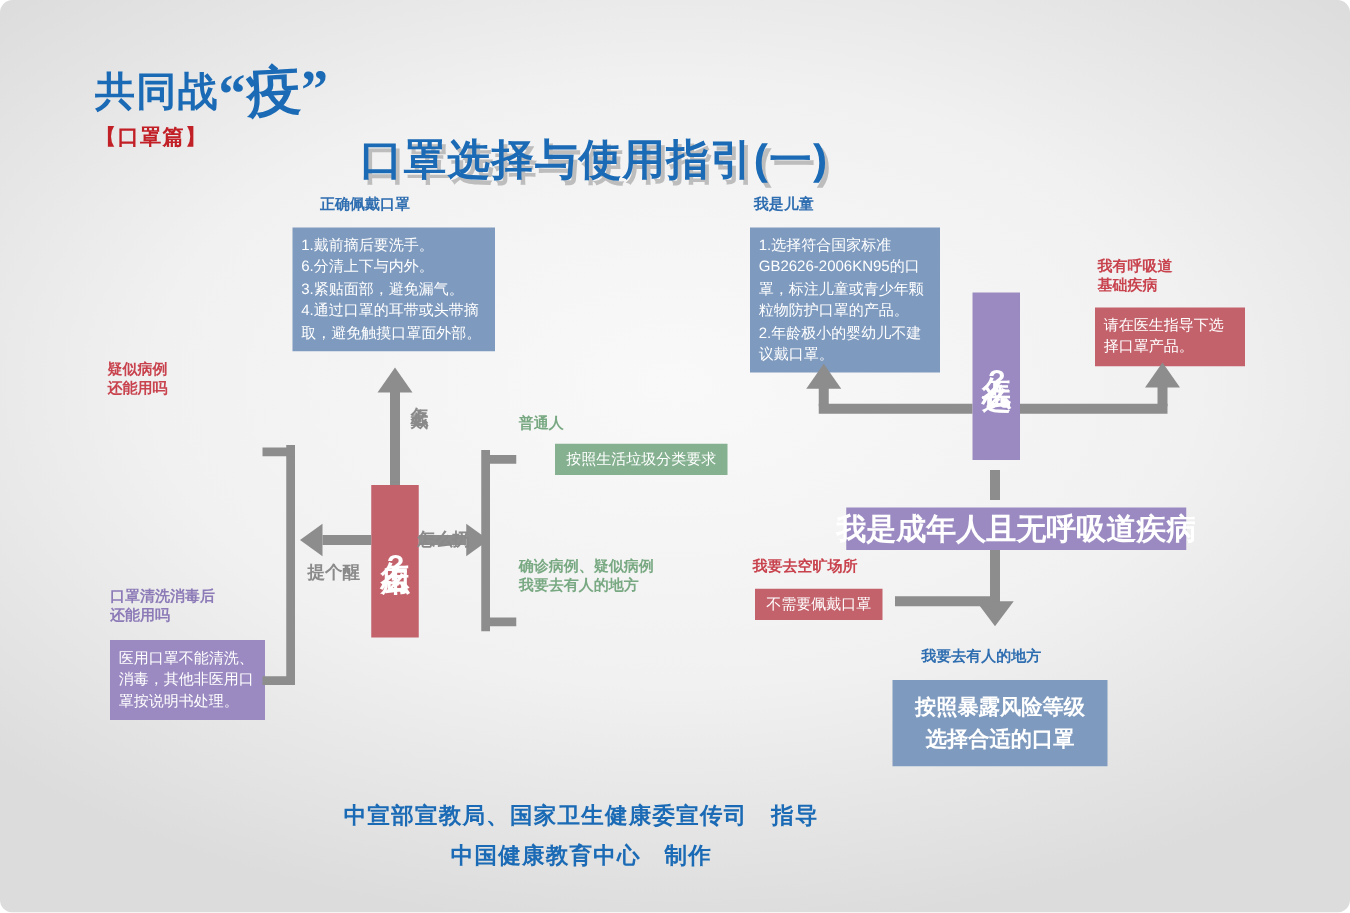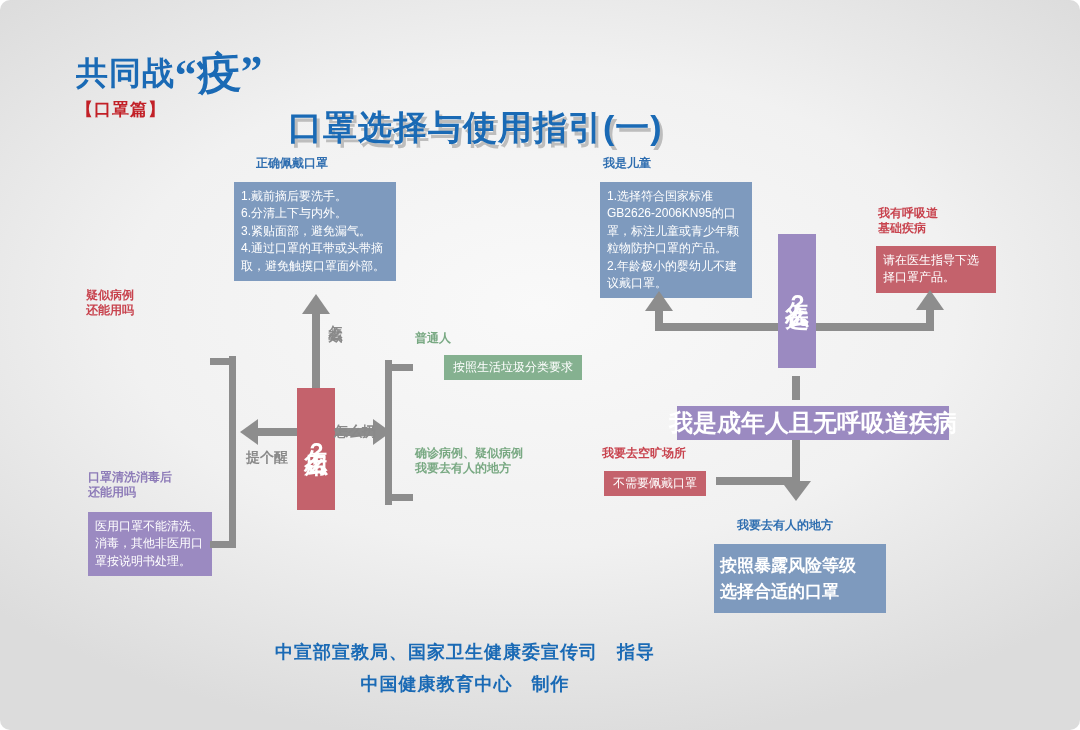--- a/index.html
+++ b/index.html
@@ -36,21 +36,21 @@
   .vlabel{writing-mode:vertical-rl;text-orientation:upright;font-size:14px;font-weight:bold;color:#8a8a8a;letter-spacing:2px;}
   .hlabel{font-size:14px;font-weight:bold;color:#8a8a8a;white-space:nowrap;}
   
   .shaft{background:#8d8d8d;}
   .tri-up{width:0;height:0;border-left:14px solid transparent;border-right:14px solid transparent;border-bottom:20px solid #8d8d8d;}
   .tri-down{width:0;height:0;border-left:15px solid transparent;border-right:15px solid transparent;border-top:20px solid #8d8d8d;}
   .tri-left{width:0;height:0;border-top:13px solid transparent;border-bottom:13px solid transparent;border-right:18px solid #8d8d8d;}
   .tri-right{width:0;height:0;border-top:13px solid transparent;border-bottom:13px solid transparent;border-left:18px solid #8d8d8d;}
   
   .adult-bar{display:flex;align-items:center;justify-content:center;color:#fff;font-size:24px;font-weight:bold;white-space:nowrap;}
-  .crowd-box{color:#fff;font-size:17px;font-weight:bold;line-height:1.5;padding:9px 6px;box-sizing:border-box;}
+  .crowd-box{color:#fff;font-size:17px;font-weight:bold;text-align:center;line-height:1.5;padding:9px 6px;box-sizing:border-box;}
   .credit{width:930px;text-align:center;font-size:18px;font-weight:bold;color:#1a6ab5;letter-spacing:1px;}
 </style>
 </head>
 <body>
 
 <div id="poster">
 
   <div class="abs" style="left:76px;top:52px;">
     <div class="logo-top">
       <span class="logo-zhan">共同战</span>

